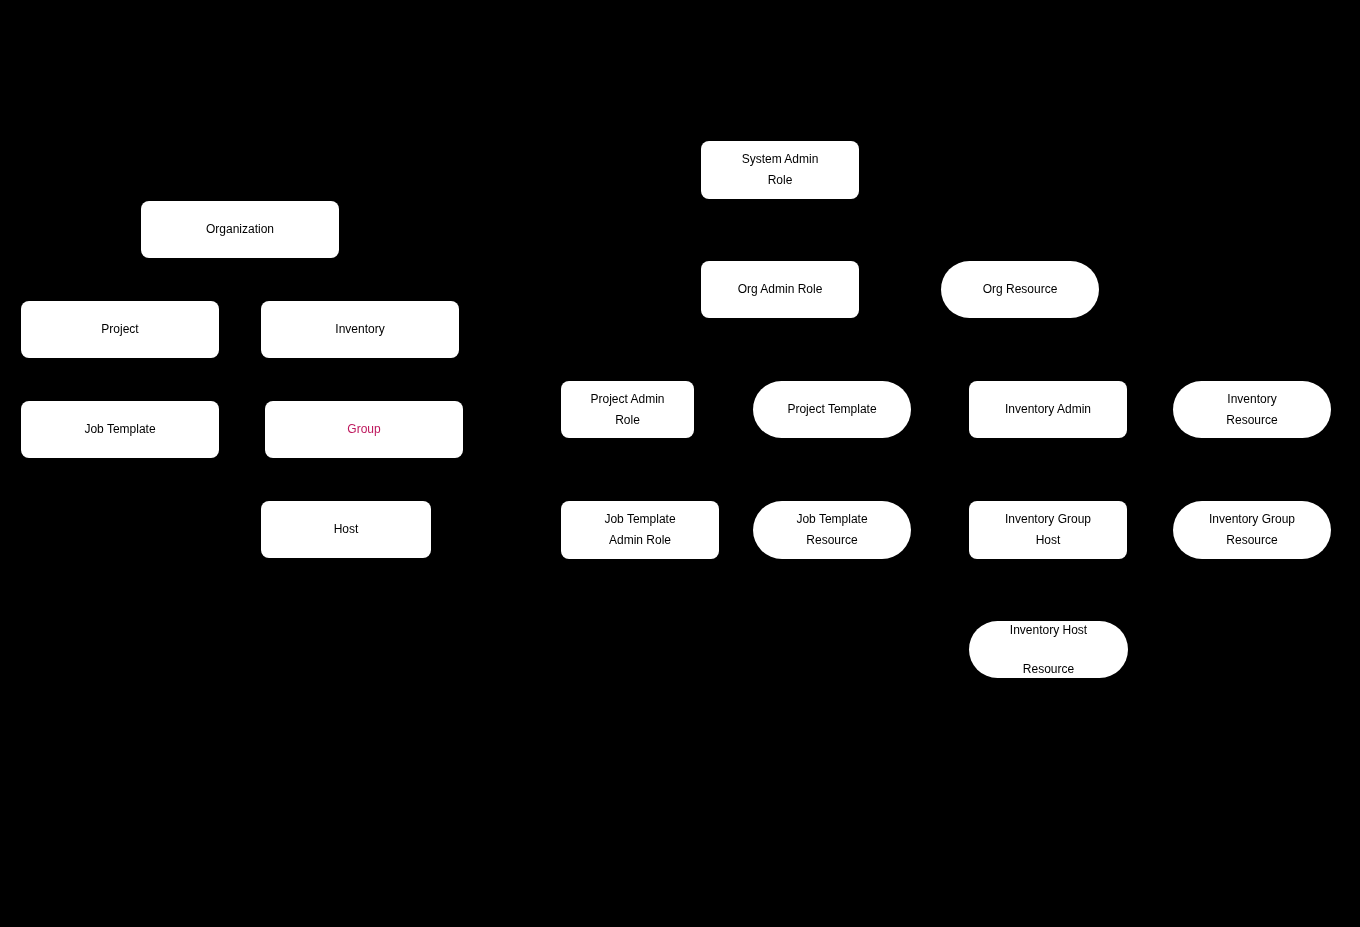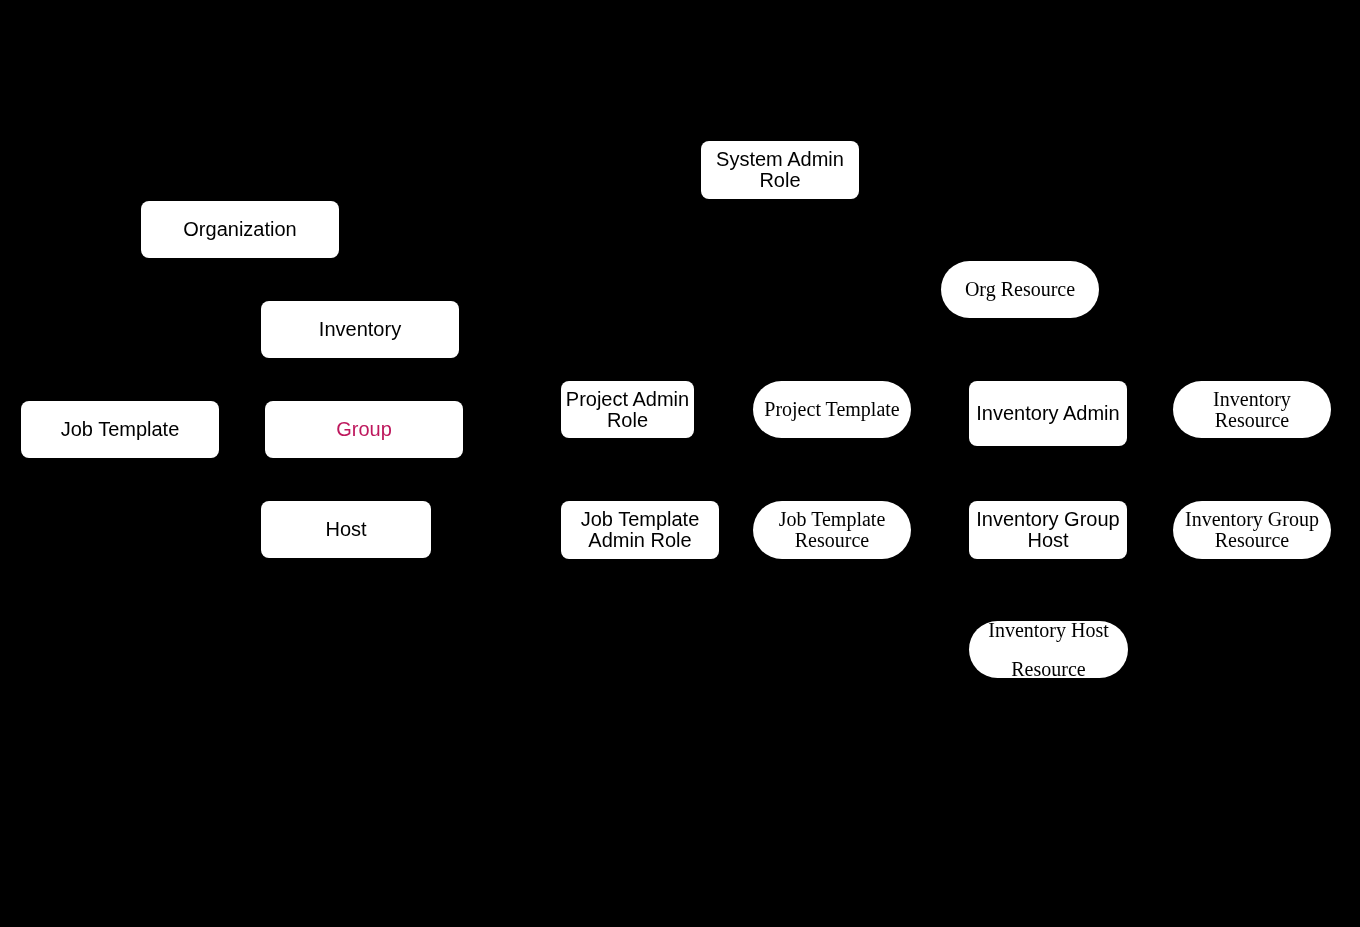--- a/index.html
+++ b/index.html
@@ -18,70 +18,75 @@
     overflow: hidden;
   }
   .node {
     position: absolute;
     box-sizing: border-box;
     display: flex;
     flex-direction: column;
     align-items: center;
     justify-content: center;
     text-align: center;
-    font-size: 20px;
+    font-size: 12px;
     line-height: 21px;
     padding: 2px 2px;
   }
   .node.rect {
     border-radius: 8px;
   }
   .node.pill {
     border-radius: 999px;
-    font-family: Liberation Serif, serif;
   }
   .node .line {
     display: block;
     white-space: nowrap;
   }
 </style>
 </head>
 <body style="background: rgb(0, 0, 0);">
 
 <div id="diagram-canvas" style="background: rgb(0, 0, 0);">
     <div class="node rect" style="left: 141px; top: 201px; width: 198px; height: 57px; background: rgb(255, 255, 255); color: rgb(0, 0, 0); align-items: center;">
       <span class="line">Organization</span>
+    </div>
+    <div class="node rect" style="left: 21px; top: 301px; width: 198px; height: 57px; background: rgb(255, 255, 255); color: rgb(0, 0, 0);">
+      <span class="line">Project</span>
     </div>
     <div class="node rect" style="left: 261px; top: 301px; width: 198px; height: 57px; background: rgb(255, 255, 255); color: rgb(0, 0, 0);">
       <span class="line">Inventory</span>
     </div>
     <div class="node rect" style="left: 21px; top: 401px; width: 198px; height: 57px; background: rgb(255, 255, 255); color: rgb(0, 0, 0);">
       <span class="line">Job Template</span>
     </div>
     <div class="node rect" style="left: 265px; top: 401px; width: 198px; height: 57px; background: rgb(255, 255, 255); color: #be185d;">
       <span class="line">Group</span>
     </div>
     <div class="node rect" style="left: 261px; top: 501px; width: 170px; height: 57px; background: rgb(255, 255, 255); color: rgb(0, 0, 0);">
       <span class="line">Host</span>
     </div>
     <div class="node rect" style="left: 701px; top: 141px; width: 158px; height: 58px; background: rgb(255, 255, 255); color: rgb(0, 0, 0);">
       <span class="line">System Admin</span>
       <span class="line">Role</span>
     </div>
+    <div class="node rect" style="left: 701px; top: 261px; width: 158px; height: 57px; background: rgb(255, 255, 255); color: rgb(0, 0, 0);">
+      <span class="line">Org Admin Role</span>
+    </div>
     <div class="node pill" style="left: 941px; top: 261px; width: 158px; height: 57px; background: rgb(255, 255, 255); color: rgb(0, 0, 0);">
       <span class="line">Org Resource</span>
     </div>
     <div class="node rect" style="left: 561px; top: 381px; width: 133px; height: 57px; background: rgb(255, 255, 255); color: rgb(0, 0, 0);">
       <span class="line">Project Admin</span>
       <span class="line">Role</span>
     </div>
     <div class="node pill" style="left: 753px; top: 381px; width: 158px; height: 57px; background: rgb(255, 255, 255); color: rgb(0, 0, 0);">
       <span class="line">Project Template</span>
     </div>
-    <div class="node rect" style="left: 969px; top: 381px; width: 158px; height: 65px; background: rgb(255, 255, 255); color: rgb(0, 0, 0);">
+    <div class="node rect" style="left: 969px; top: 381px; width: 158px; height: 57px; background: rgb(255, 255, 255); color: rgb(0, 0, 0);">
       <span class="line">Inventory Admin</span>
     </div>
     <div class="node pill" style="left: 1173px; top: 381px; width: 158px; height: 57px; background: rgb(255, 255, 255); color: rgb(0, 0, 0);">
       <span class="line">Inventory</span>
       <span class="line">Resource</span>
     </div>
     <div class="node rect" style="left: 561px; top: 501px; width: 158px; height: 58px; background: rgb(255, 255, 255); color: rgb(0, 0, 0);">
       <span class="line">Job Template</span>
       <span class="line">Admin Role</span>
     </div>

